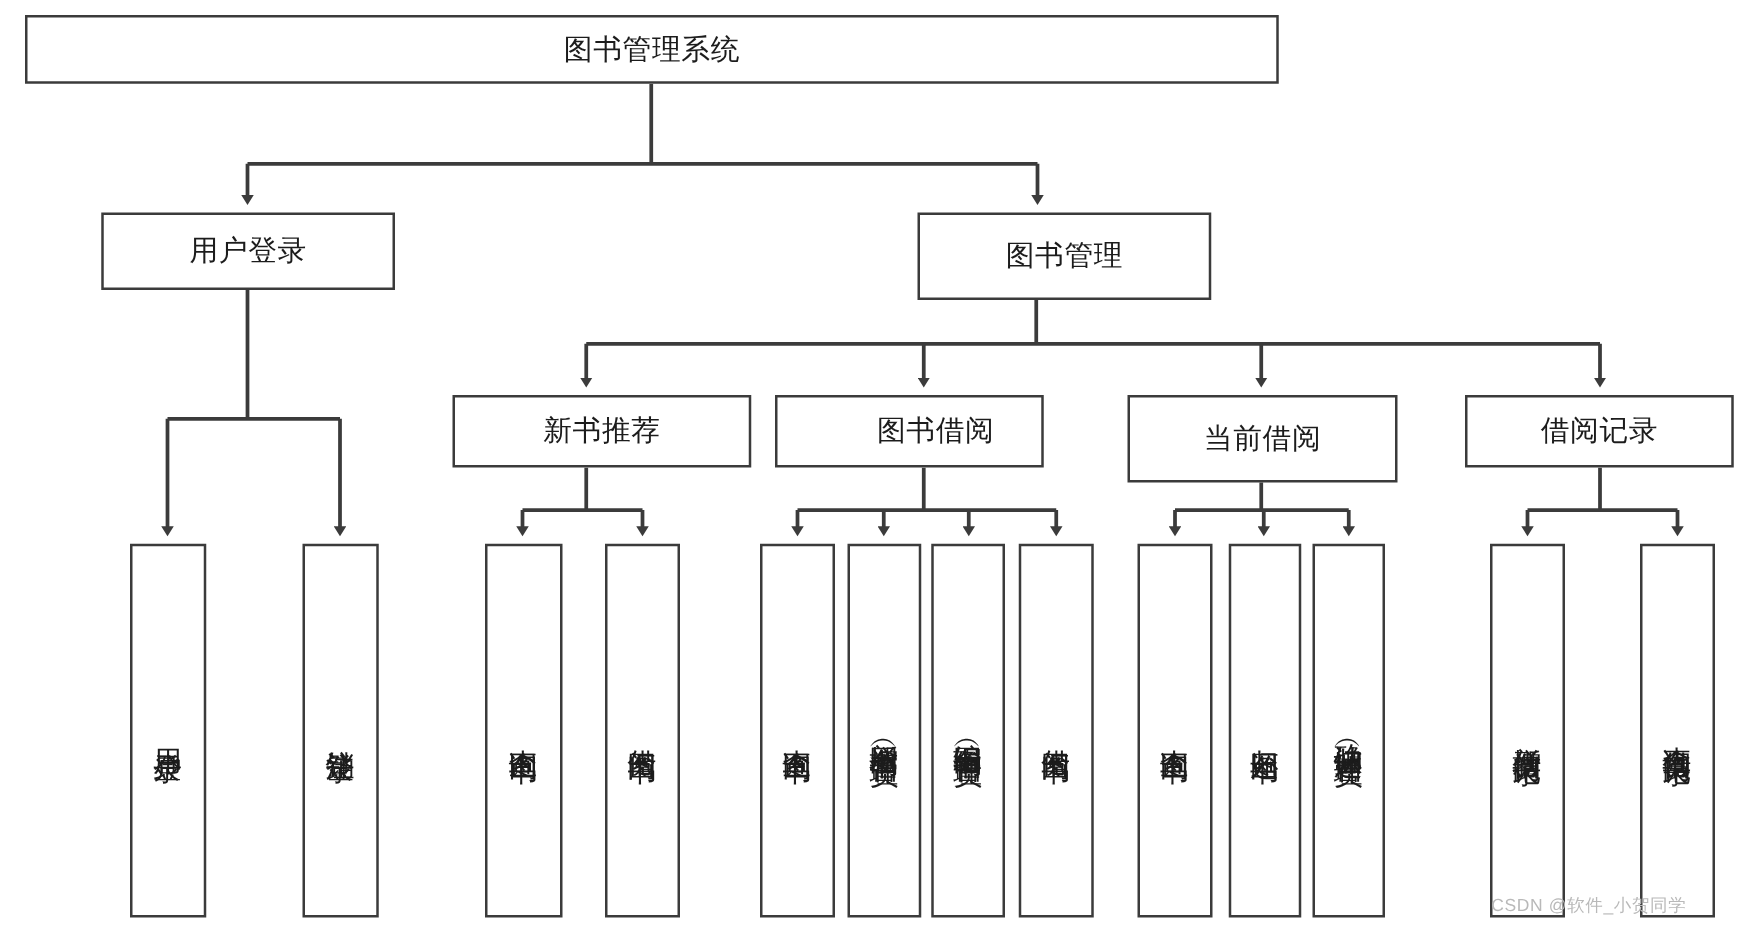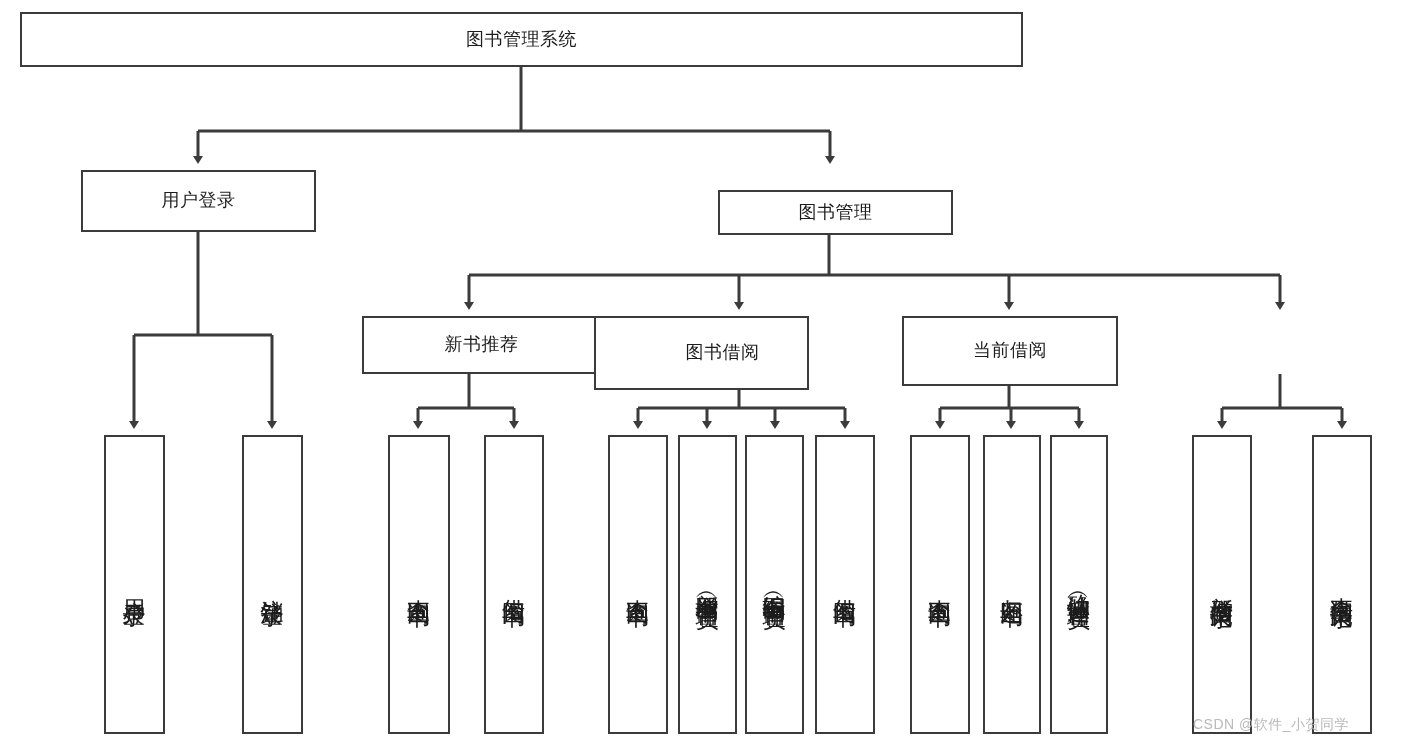--- a/index.html
+++ b/index.html
@@ -22,21 +22,21 @@
     box-sizing: border-box;
     border: 2px solid #3b3b3b;
     background: #ffffff;
     display: flex;
     align-items: center;
     justify-content: center;
     color: #1c1c1c;
     text-align: center;
   }
   .node-h {
-    font-size: 18px;
+    font-size: 23px;
     letter-spacing: 0.5px;
     line-height: 1.2;
   }
   .node-v {
     writing-mode: vertical-rl;
     text-orientation: upright;
     font-size: 23px;
     line-height: 1.22;
     letter-spacing: 2px;
     padding-top: 6px;
@@ -118,32 +118,35 @@
     </g>
   </svg>
 
   <div class="node node-h" style="left:20px; top:12px; width:1003px; height:55px;">
     <span>图书管理系统</span>
   </div>
 
   <div class="node node-h" style="left:81px; top:170px; width:235px; height:62px;">
     <span>用户登录</span>
   </div>
-  <div class="node node-h" style="left:718px; top:170px; width:235px; height:45px;margin-top:20px;">
+  <div class="node node-h" style="left:734px; top:170px; width:235px; height:70px;">
     <span>图书管理</span>
   </div>
 
   <div class="node node-h" style="left:362px; top:316px; width:239px; height:58px;text-align:right;">
     <span>新书推荐</span>
   </div>
-  <div class="node node-h" style="left:594px; top:316px; width:215px; height:74px;padding-left:42px;">
+  <div class="node node-h" style="left:620px; top:316px; width:215px; height:58px;padding-left:42px;">
     <span>图书借阅</span>
   </div>
   <div class="node node-h" style="left:902px; top:316px; width:216px; height:70px;">
     <span>当前借阅</span>
+  </div>
+  <div class="node node-h" style="left:1172px; top:316px; width:215px; height:58px;">
+    <span>借阅记录</span>
   </div>
 
   <div class="node node-v" style="left:104px; top:435px; width:61px; height:299px;">
     <span>用户登录</span>
   </div>
   <div class="node node-v" style="left:242px; top:435px; width:61px; height:299px;">
     <span>注销登录</span>
   </div>
   <div class="node node-v" style="left:388px; top:435px; width:62px; height:299px;">
     <span>查询图书</span>

